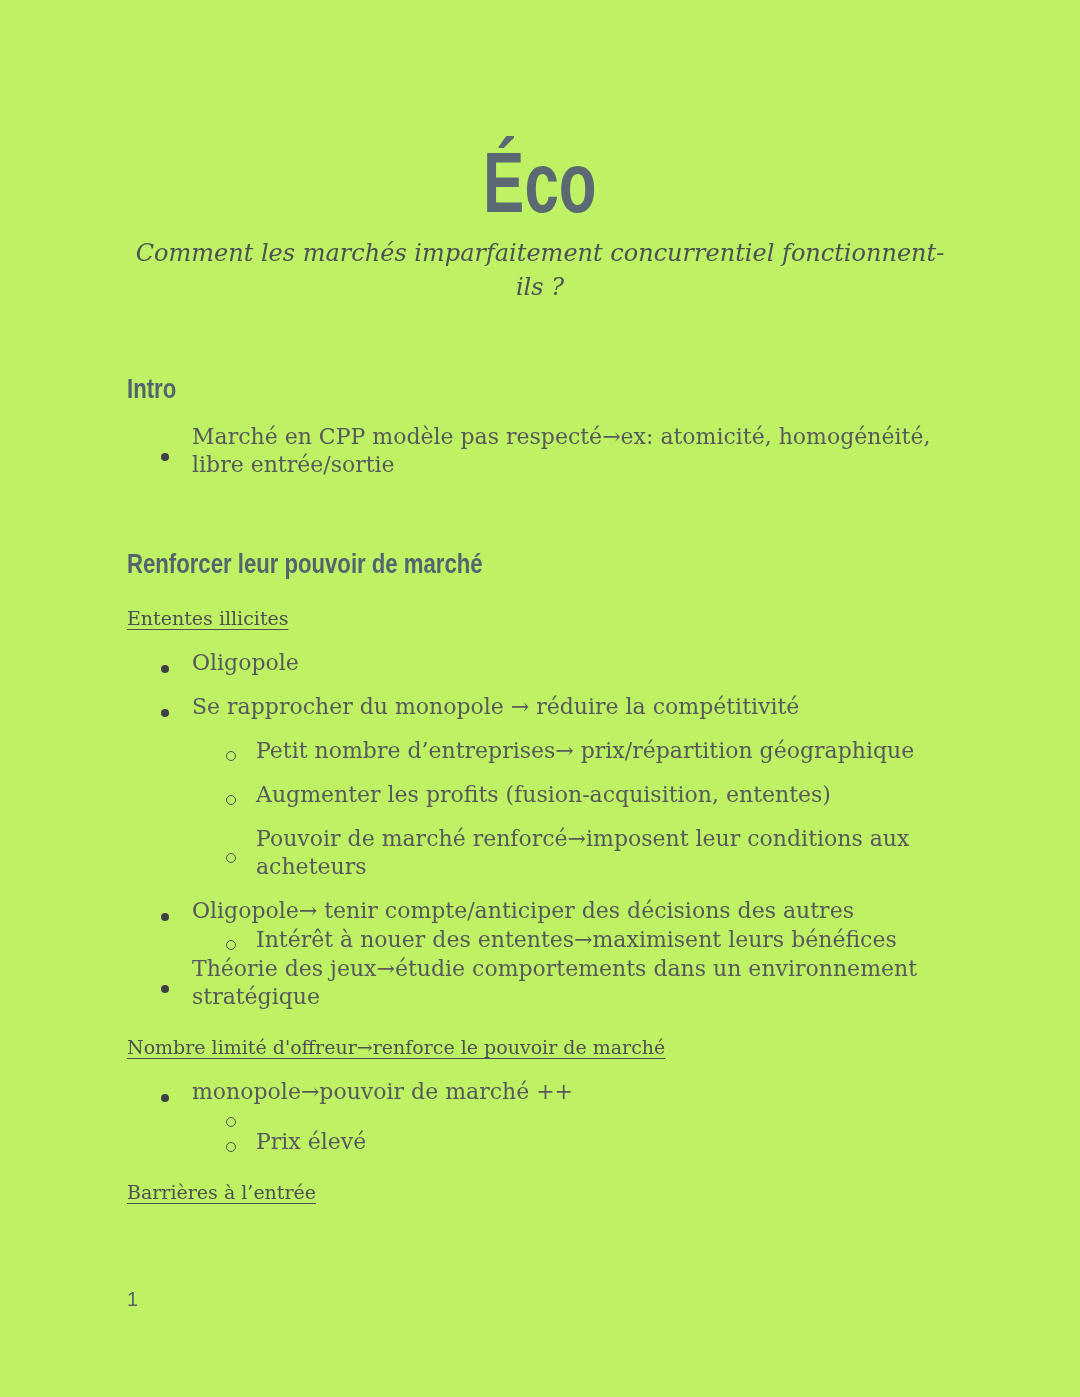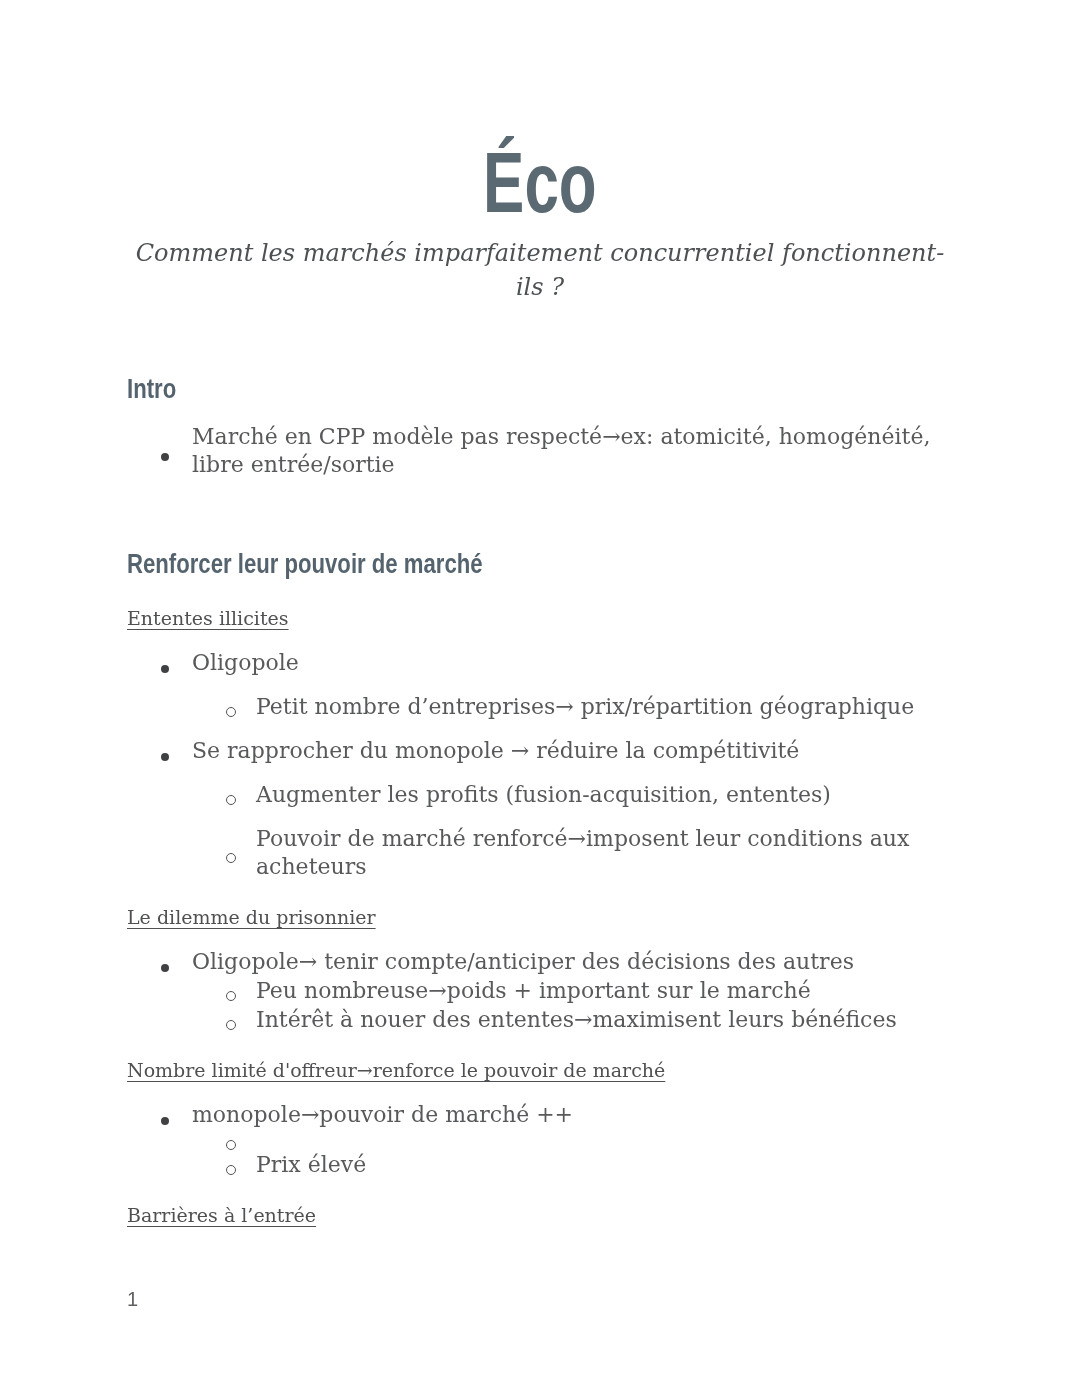--- a/index.html
+++ b/index.html
@@ -1,19 +1,19 @@
 <!DOCTYPE html>
 <html><head>
 <meta charset="utf-8">
 <style>
   html,body { margin:0; padding:0; background:#e8e8e8; }
   .page {
     position:relative;
     width:1080px; height:1397px;
-    background:#ffffff;
+    background:#bef264;
     font-family:"DejaVu Serif", serif;
     overflow:hidden;
     margin:0 auto;
   }
   .doc {
     position:absolute;
     left:127px; top:0;
     width:826px;
   }
   .center { text-align:center; }
@@ -111,61 +111,60 @@
       </div>
       <div class="h1row"><span class="h1">Renforcer leur pouvoir de marché</span></div>
       <div class="h2u"><span>Ententes illicites</span></div>
       <div class="bullet">
         <span class="m1">
           <span class="disc"></span>
         </span>
         <span class="btext"><span>Oligopole</span></span>
       </div>
       <div class="bullet">
+        <span class="m1">
+          <span class="disc"></span>
+        </span>
+        <span class="btext"><span>Se rapprocher du monopole → réduire la compétitivité</span></span>
+      </div>
+      <div class="bullet">
         <span class="m2">
           <span class="ring"></span>
         </span>
         <span class="btext"><span>Petit nombre d’entreprises→ prix/répartition géographique</span></span>
-      </div>
-      <div class="bullet">
-        <span class="m1">
-          <span class="disc"></span>
-        </span>
-        <span class="btext"><span>Se rapprocher du monopole → réduire la compétitivité</span></span>
       </div>
       <div class="bullet">
         <span class="m2">
           <span class="ring"></span>
         </span>
         <span class="btext"><span>Augmenter les profits (fusion-acquisition, ententes)</span></span>
       </div>
       <div class="bullet">
         <span class="m2">
           <span class="ring"></span>
         </span>
         <span class="btext"><span>Pouvoir de marché renforcé→imposent leur conditions aux acheteurs</span></span>
       </div>
-      <div class="h2u"><span>Le dilemme du prisonnier</span></div>
       <div class="bullet">
         <span class="m1">
           <span class="disc"></span>
         </span>
         <span class="btext"><span>Oligopole→ tenir compte/anticiper des décisions des autres</span></span>
       </div>
       <div class="bullet tight">
         <span class="m2">
           <span class="ring"></span>
         </span>
-        <span class="btext"><span>Peu nombreuse→poids + important sur le marché</span></span>
+        <span class="btext"><span>Intérêt à nouer des ententes→maximisent leurs bénéfices</span></span>
       </div>
       <div class="bullet tight">
-        <span class="m2">
-          <span class="ring"></span>
+        <span class="m1">
+          <span class="disc"></span>
         </span>
-        <span class="btext"><span>Intérêt à nouer des ententes→maximisent leurs bénéfices</span></span>
+        <span class="btext"><span>Théorie des jeux→étudie comportements dans un environnement stratégique</span></span>
       </div>
       <div class="h2u"><span>Nombre limité d'offreur→renforce le pouvoir de marché</span></div>
       <div class="bullet">
         <span class="m1">
           <span class="disc"></span>
         </span>
         <span class="btext"><span>monopole→pouvoir de marché ++</span></span>
       </div>
       <div class="bullet tight">
         <span class="m2">

